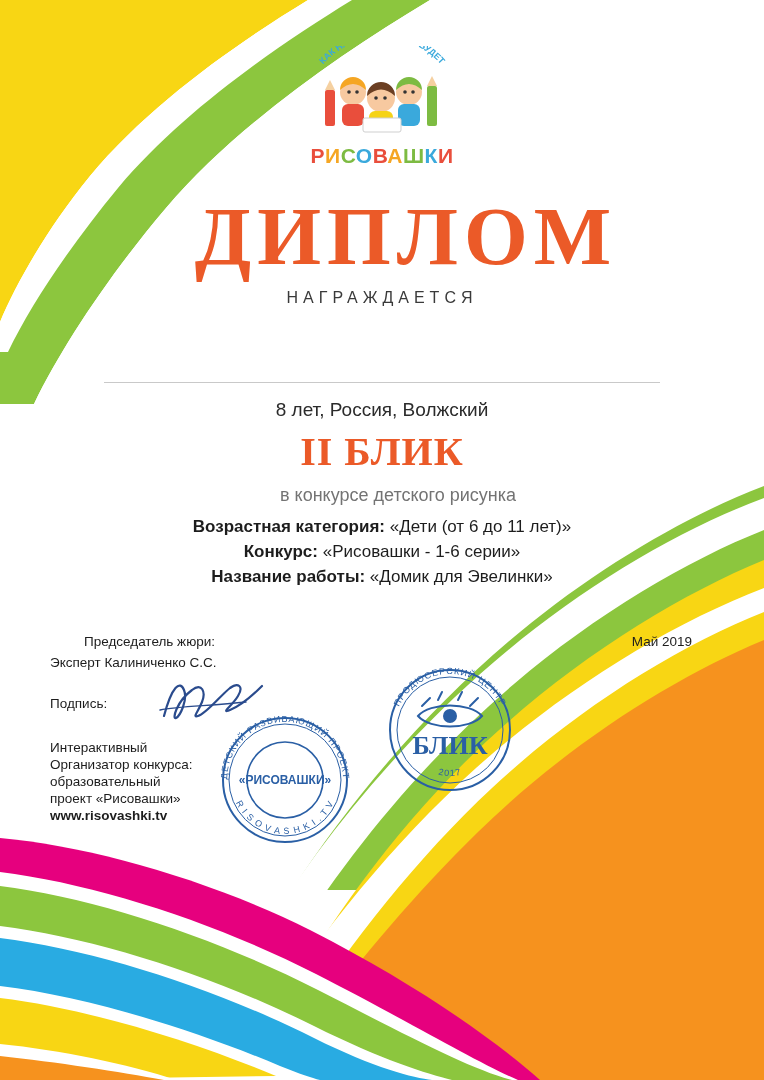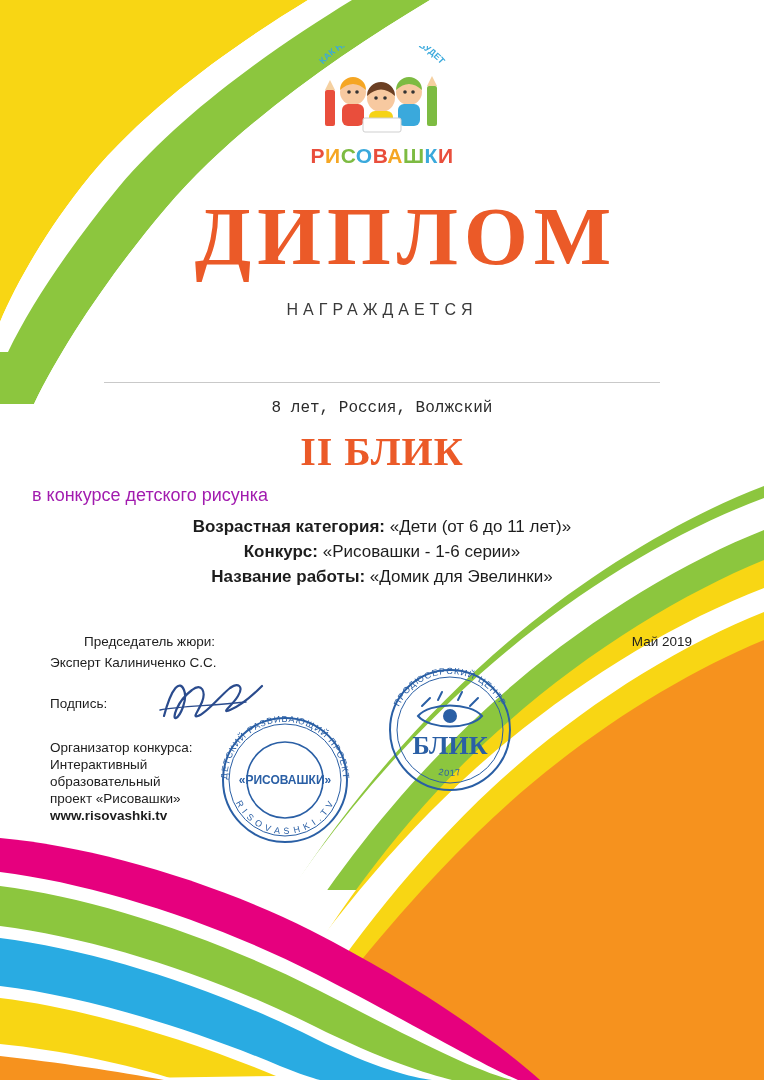--- a/index.html
+++ b/index.html
@@ -75,21 +75,21 @@
     font-family: "Liberation Serif", serif;
     font-weight: bold;
     font-size: 82px;
     letter-spacing: 6px;
     color: #eb5a28;
     line-height: 1;
     padding-left: 48px;
   }
   .subtitle {
     position: absolute;
-    top: 301px;
+    top: 289px;
     left: 0; right: 0;
     text-align: center;
     font-size: 16px;
     letter-spacing: 5px;
     color: #3a3a3a;
   }
   .winner {
     position: absolute;
     top: 332px;
     left: 0; right: 0;
@@ -103,42 +103,41 @@
     left: 104px;
     width: 556px;
     height: 1px;
     background: #c9c9c9;
   }
   .place-info {
     position: absolute;
     top: 399px;
     left: 0; right: 0;
     text-align: center;
-    font-size: 16px;
+    font-size: 19px;
     color: #2b2b2b;
-    font-family: Liberation Mono, monospace;
   }
   .place {
     position: absolute;
     top: 428px;
     left: 0; right: 0;
     text-align: center;
     font-family: "Liberation Serif", serif;
     font-weight: bold;
     font-size: 40px;
     color: #eb5a28;
     letter-spacing: 1px;
   }
   .contest-line {
     position: absolute;
     top: 485px;
     left: 0; right: 0;
-    text-align: left;
+    text-align: center;
     font-size: 18px;
-    color: #a21caf;
+    color: #737373;
     margin-left: 32px;
   }
   .details {
     position: absolute;
     top: 514px;
     left: 0; right: 0;
     text-align: center;
     font-size: 17px;
     color: #1d1d1d;
     line-height: 25px;
@@ -321,22 +320,22 @@
       <span class="k">Название работы:</span>
       <span>«Домик для Эвелинки»</span>
     </div>
   </div>
 
   <div class="footer-left">
     <div class="jury-title">Председатель жюри:</div>
     <div class="jury-name">Эксперт Калиниченко С.С.</div>
     <div class="sign-row">Подпись:</div>
     <div class="org-block">
+      <div>Интерактивный</div>
       <div>Организатор конкурса:</div>
-      <div>Интерактивный</div>
       <div>образовательный</div>
       <div>проект «Рисовашки»</div>
       <div class="org-site">www.risovashki.tv</div>
     </div>
   </div>
 
   <div class="date">Май 2019</div>
 
   <svg class="signature" viewBox="0 0 110 48">
     <path d="M6,40 C14,10 22,4 26,14 C30,24 22,40 18,42 C14,44 18,26 34,14 C44,6 48,16 44,26 C40,36 34,42 40,40 C48,38 62,20 72,12 C80,6 86,10 80,20 C74,30 62,38 72,34 C82,30 96,18 104,10" fill="none" stroke="#2a4b8d" stroke-width="2.2" stroke-linecap="round"></path>

